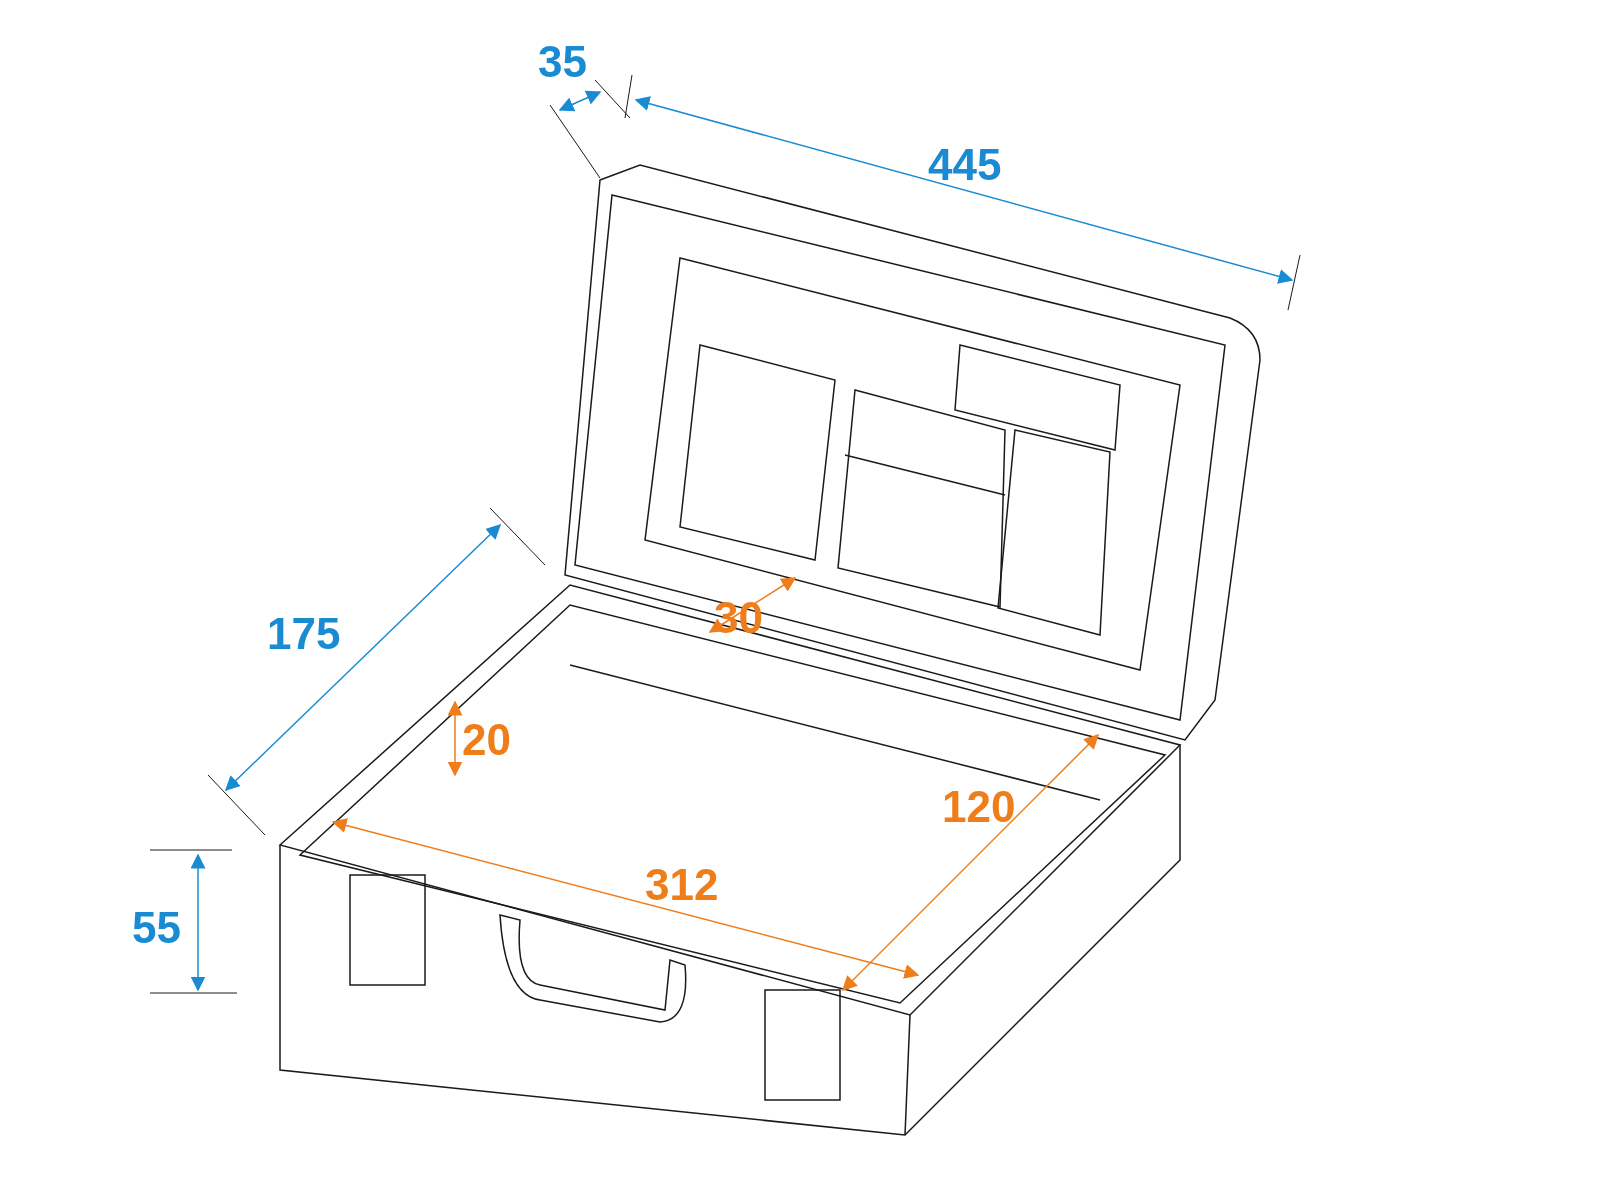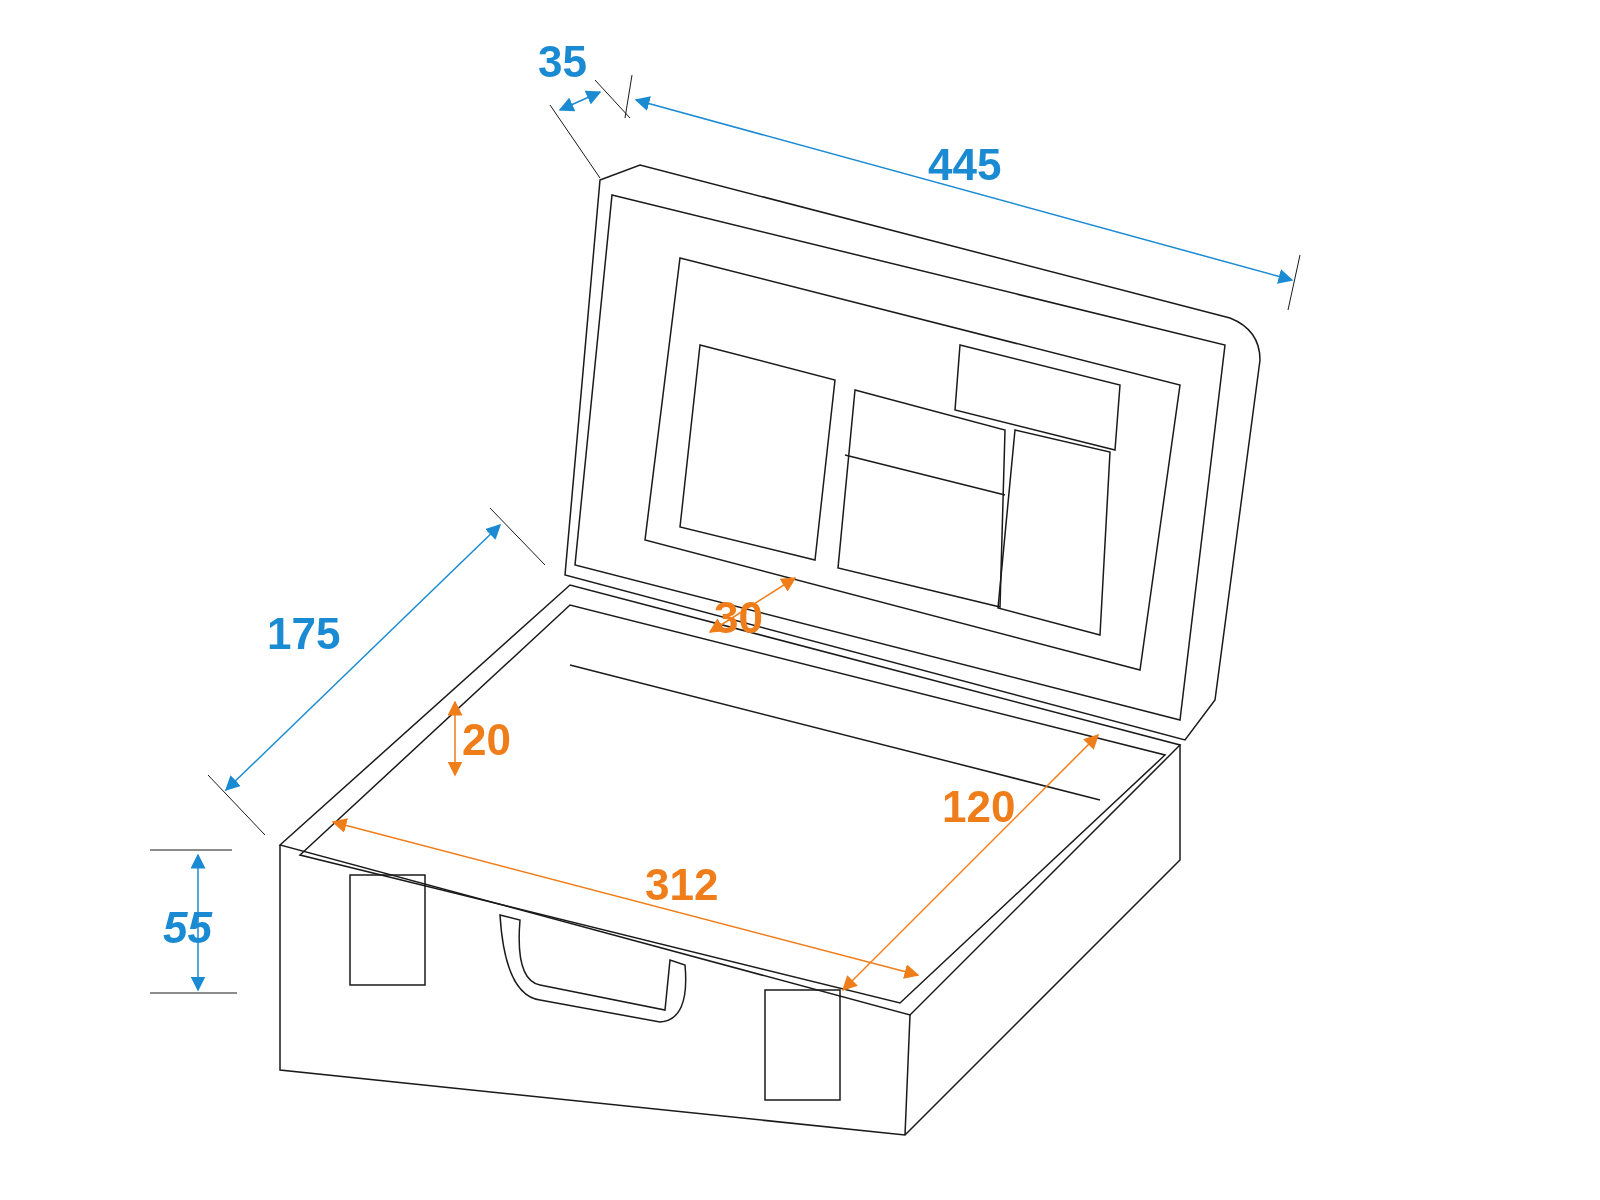--- a/index.html
+++ b/index.html
@@ -65,18 +65,18 @@
     <line x1="710" y1="632" x2="795" y2="578" marker-start="url(#ao)" marker-end="url(#ao)"></line>
     <line x1="455" y1="702" x2="455" y2="775" marker-start="url(#ao)" marker-end="url(#ao)"></line>
     <line x1="333" y1="822" x2="918" y2="975" marker-start="url(#ao)" marker-end="url(#ao)"></line>
     <line x1="843" y1="990" x2="1098" y2="735" marker-start="url(#ao)" marker-end="url(#ao)"></line>
   </g>
 </svg>
 
 <div class="dimlabel blue" style="left:538px;top:40px;">35</div>
 <div class="dimlabel blue" style="left:928px;top:143px;">445</div>
 <div class="dimlabel blue" style="left:267px;top:612px;">175</div>
-<div class="dimlabel blue" style="left:163px;top:906px;font-style:italic;">55</div>
+<div class="dimlabel blue" style="left:132px;top:906px;">55</div>
 
 <div class="dimlabel orange" style="left:714px;top:565px;margin-top:31px;">30</div>
 <div class="dimlabel orange" style="left:462px;top:718px;">20</div>
 <div class="dimlabel orange" style="left:645px;top:863px;">312</div>
 <div class="dimlabel orange" style="left:942px;top:785px;">120</div>
 
 </body></html>

